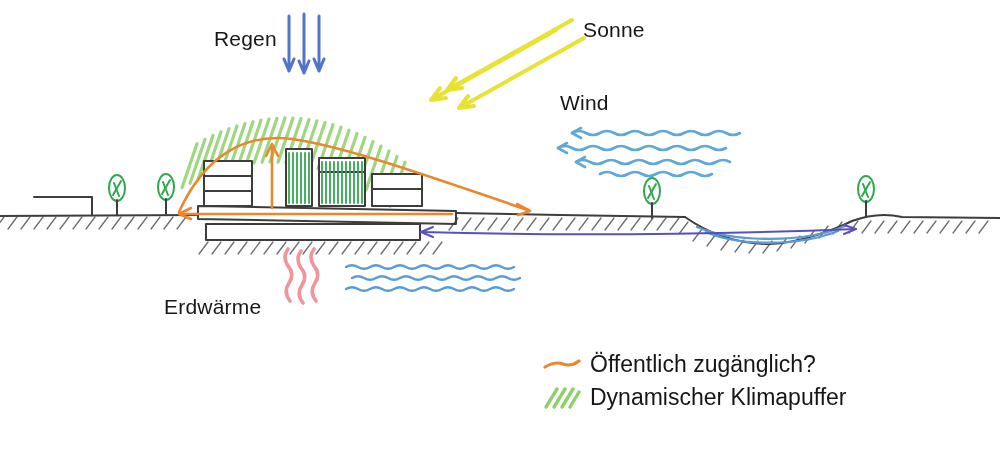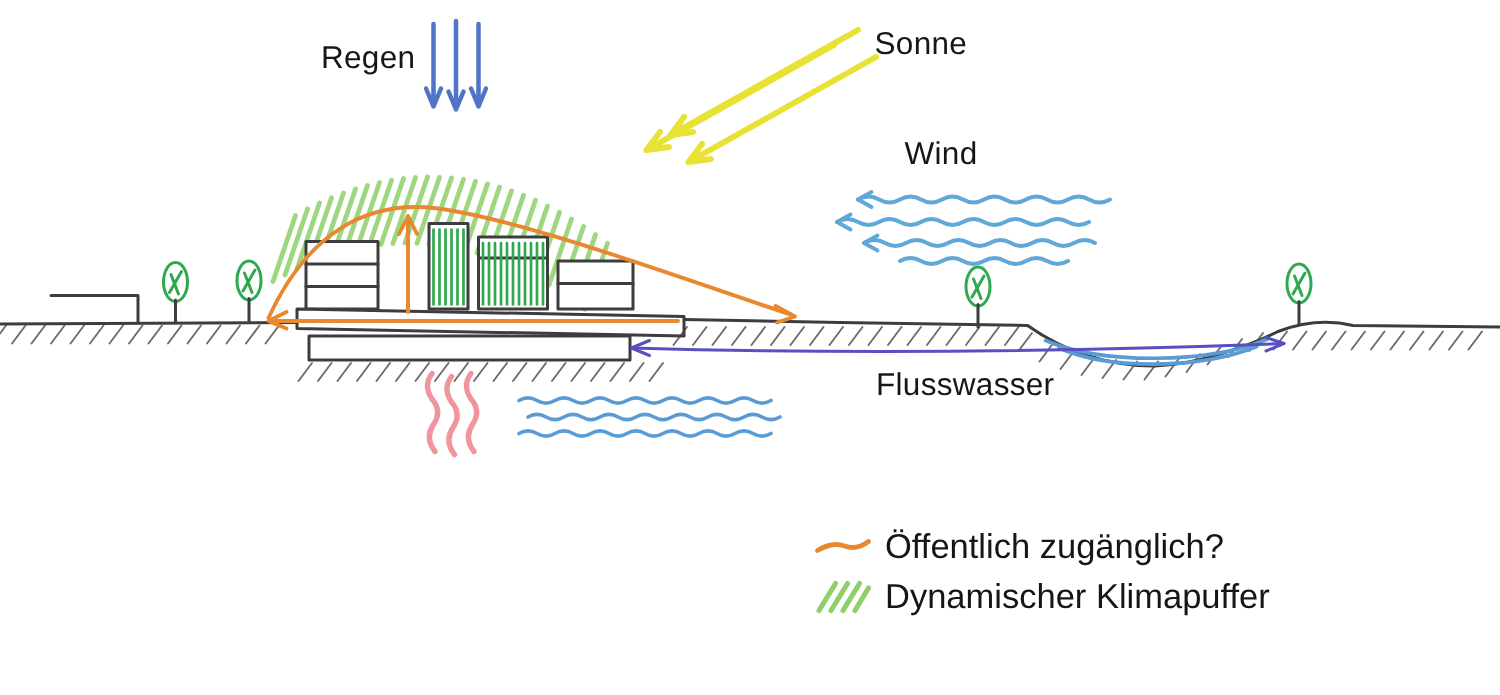--- a/index.html
+++ b/index.html
@@ -240,22 +240,22 @@
       <path d="M 181,214 L 452,214"></path>
       <path d="M 272,208 L 272,146"></path>
       <path d="M 530,211 L 517,204 M 530,211 L 518,215"></path>
       <path d="M 179,214 L 191,208 M 179,214 L 191,219"></path>
       <path d="M 272,144 L 266,156 M 272,144 L 278,156"></path>
     </g>
   </svg>
 
   <div class="lbl" style="left:214px;top:27px;">Regen</div>
   <div class="lbl" style="left:583px;top:18px;">Sonne</div>
-  <div class="lbl" style="left:603px;top:91px;">Wind</div>
-  <div class="lbl" style="left:584px;top:245px;">Flusswasser</div>
+  <div class="lbl" style="left:560px;top:91px;">Wind</div>
+  <div class="lbl" style="left:164px;top:295px;">Erdwärme</div>
 
   <div class="legend">
     <div class="legend-row">
       <span class="sw">
         <svg width="38" height="16" viewBox="0 0 38 16">
           <g fill="none" stroke-width="3.2" stroke-linecap="round" stroke="#e8882f">
             <path d="M 2,10 q 10,-6 18,-3 q 8,3 16,-3"></path>
           </g>
         </svg>
       </span>

